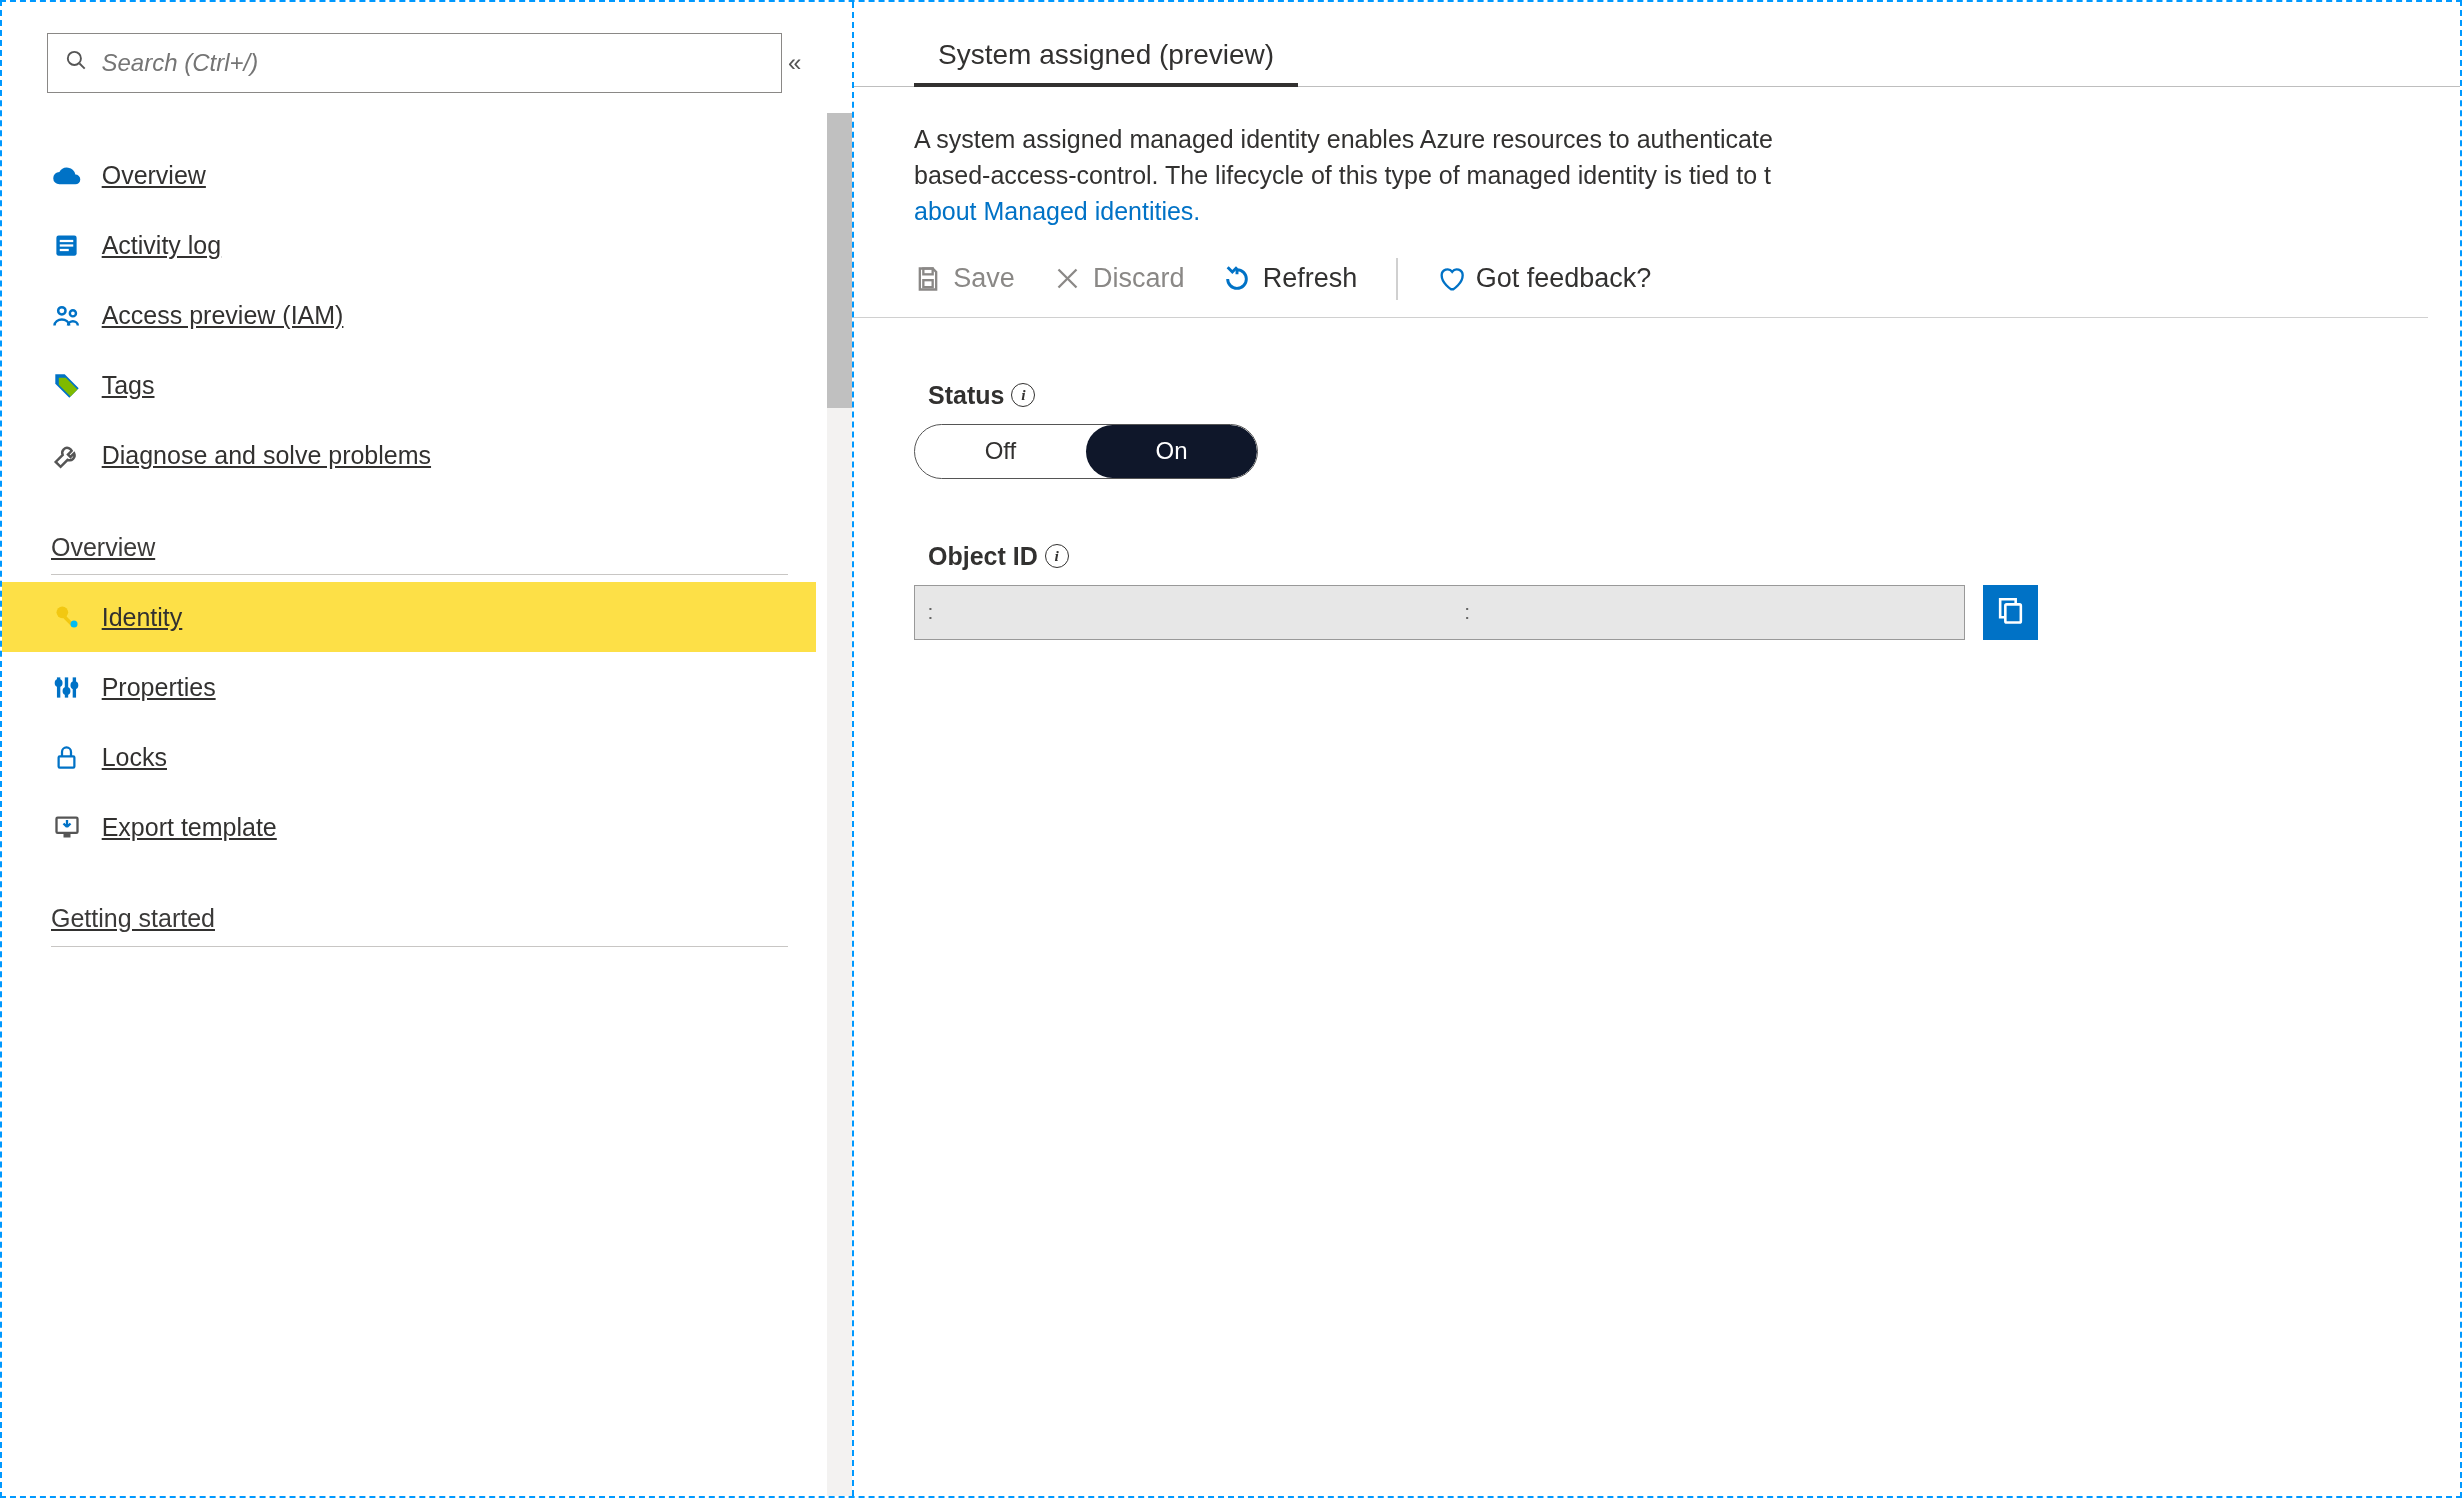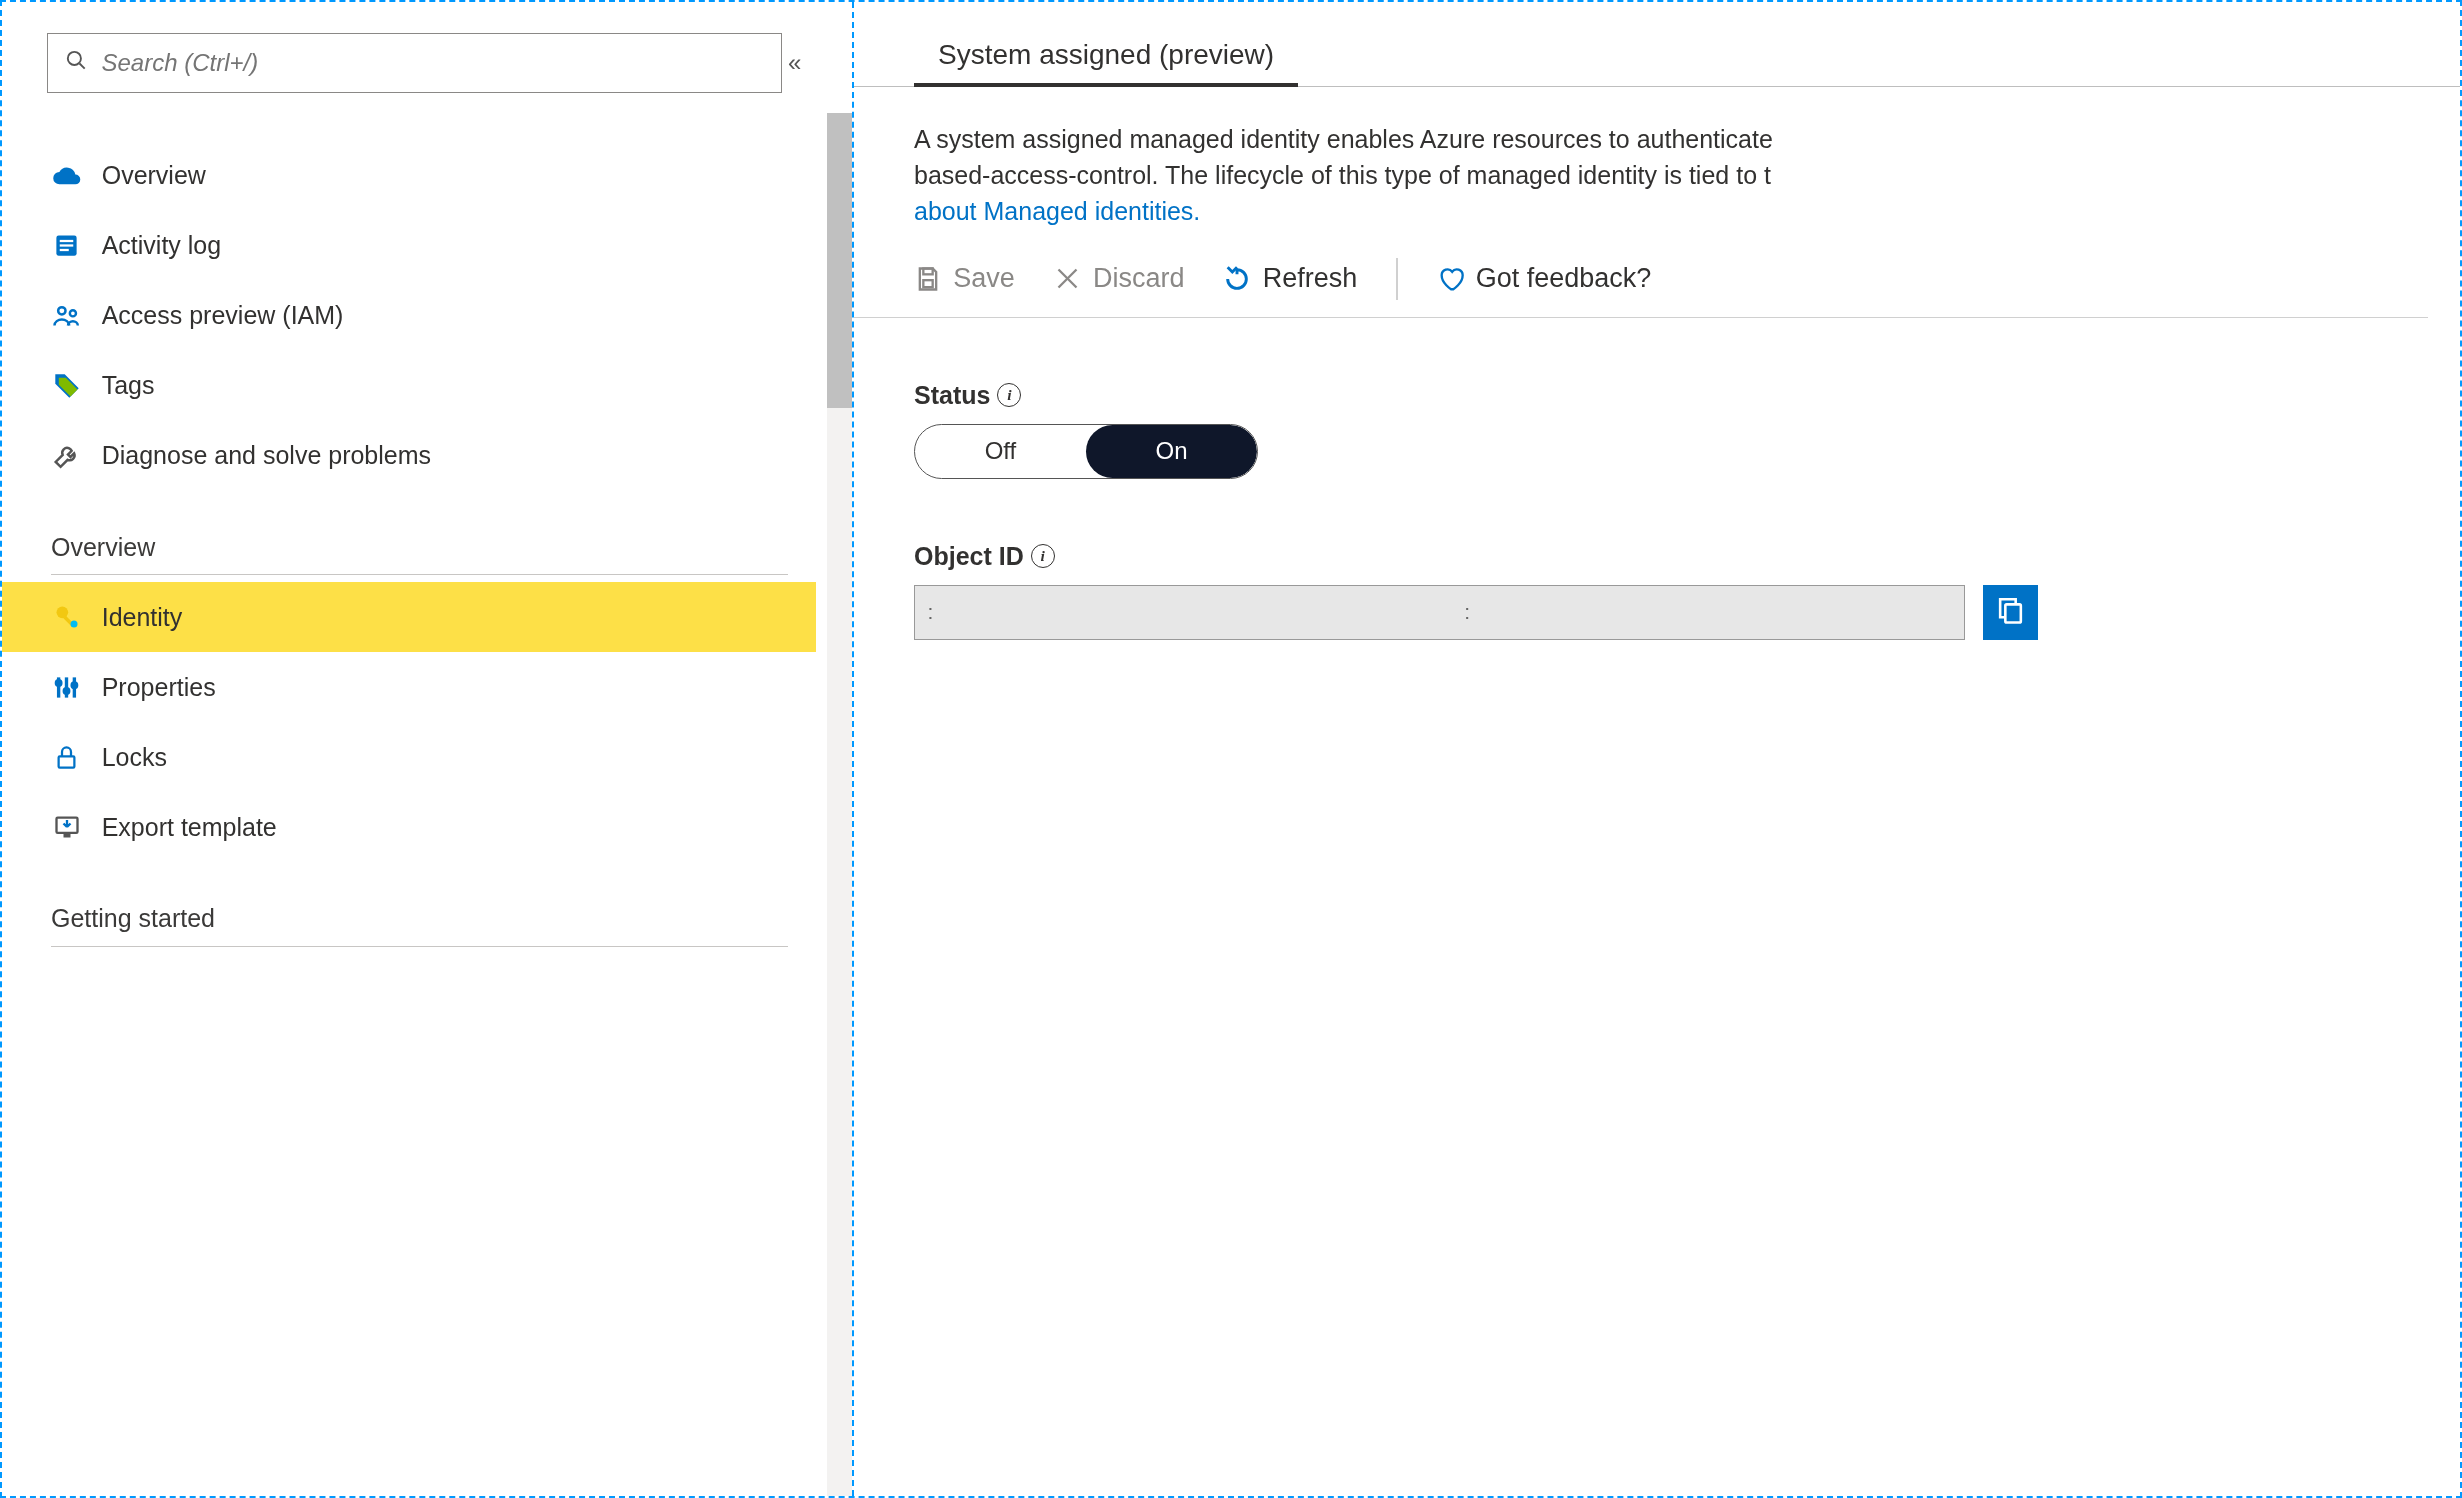--- a/index.html
+++ b/index.html
@@ -52,20 +52,21 @@
     color: #555;
     cursor: pointer;
     user-select: none;
     padding: 0 5.6px;
   }
   .nav-scroll {
     flex: 1;
     overflow: hidden;
     position: relative;
     padding-right: 36px;
+    text-decoration: underline;
   }
   .nav {
     padding-top: 28px;
   }
   .nav-item {
     display: flex;
     align-items: center;
     gap: 19.7px;
     height: 70px;
     padding-left: 49px;
@@ -154,20 +155,21 @@
   .field-block {
     padding: 63px 0 0 60px;
   }
   .field-label {
     font-size: 25px;
     font-weight: 600;
     display: flex;
     align-items: center;
     gap: 7px;
     margin-bottom: 14px;
+    margin-left: 14px;
   }
   .info-ic {
     width: 24px; height: 24px;
     border: 1.4px solid #323130;
     border-radius: 50%;
     display:flex; align-items:center; justify-content:center;
     font-size: 15.5px;
     font-family: Georgia, serif;
     font-style: italic;
   }

